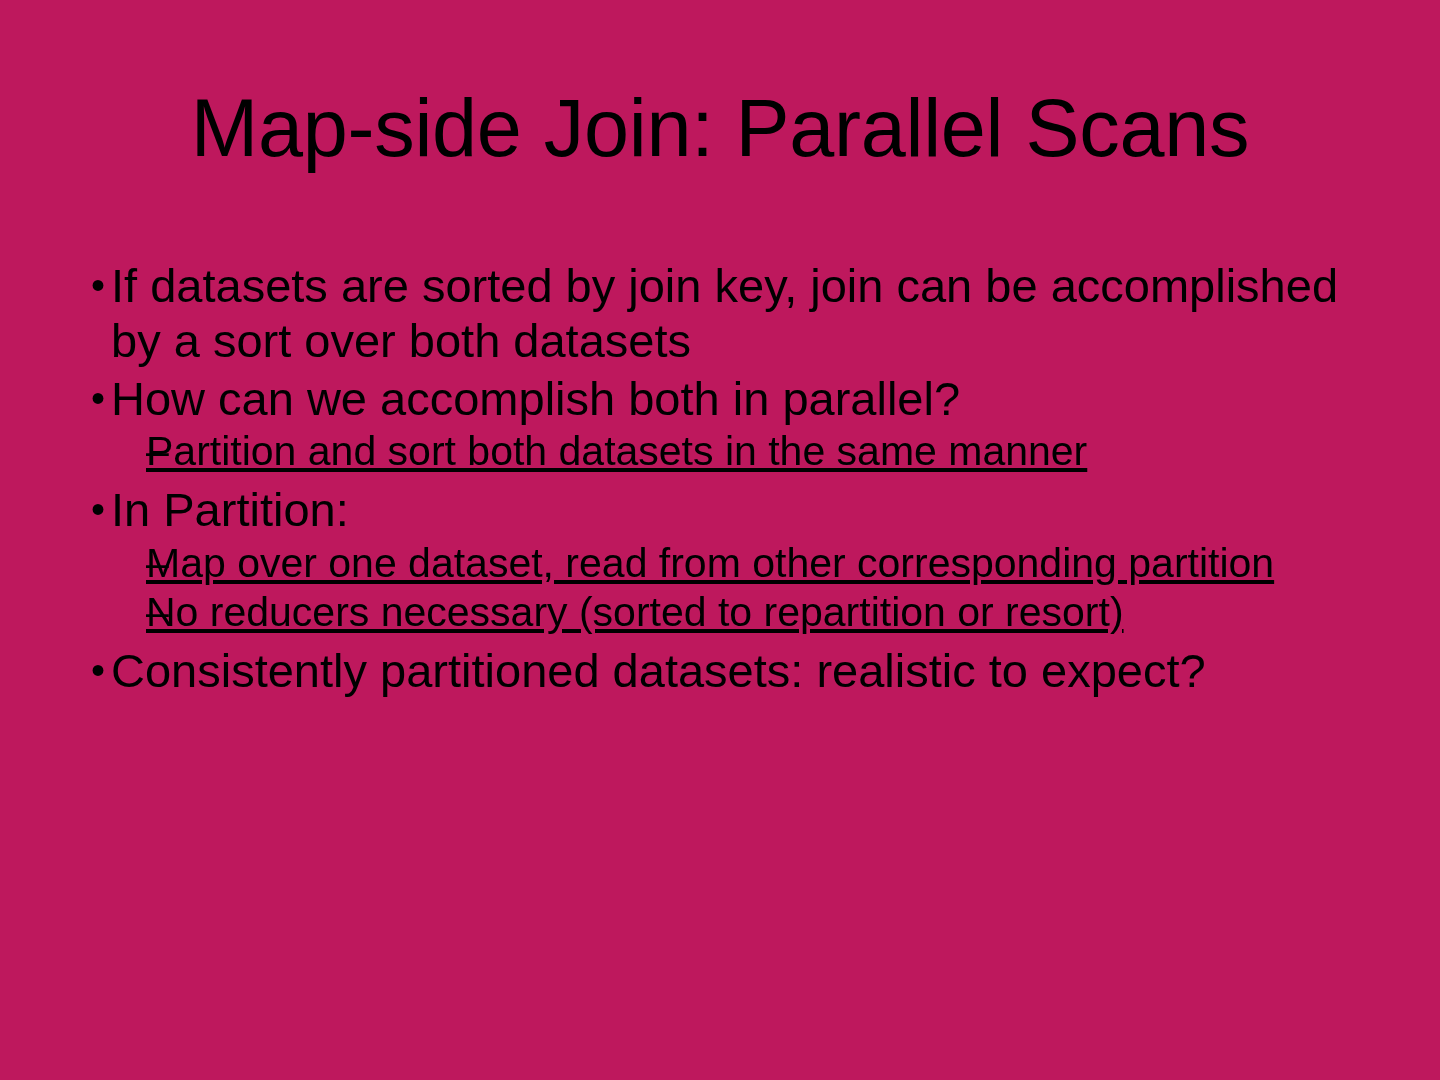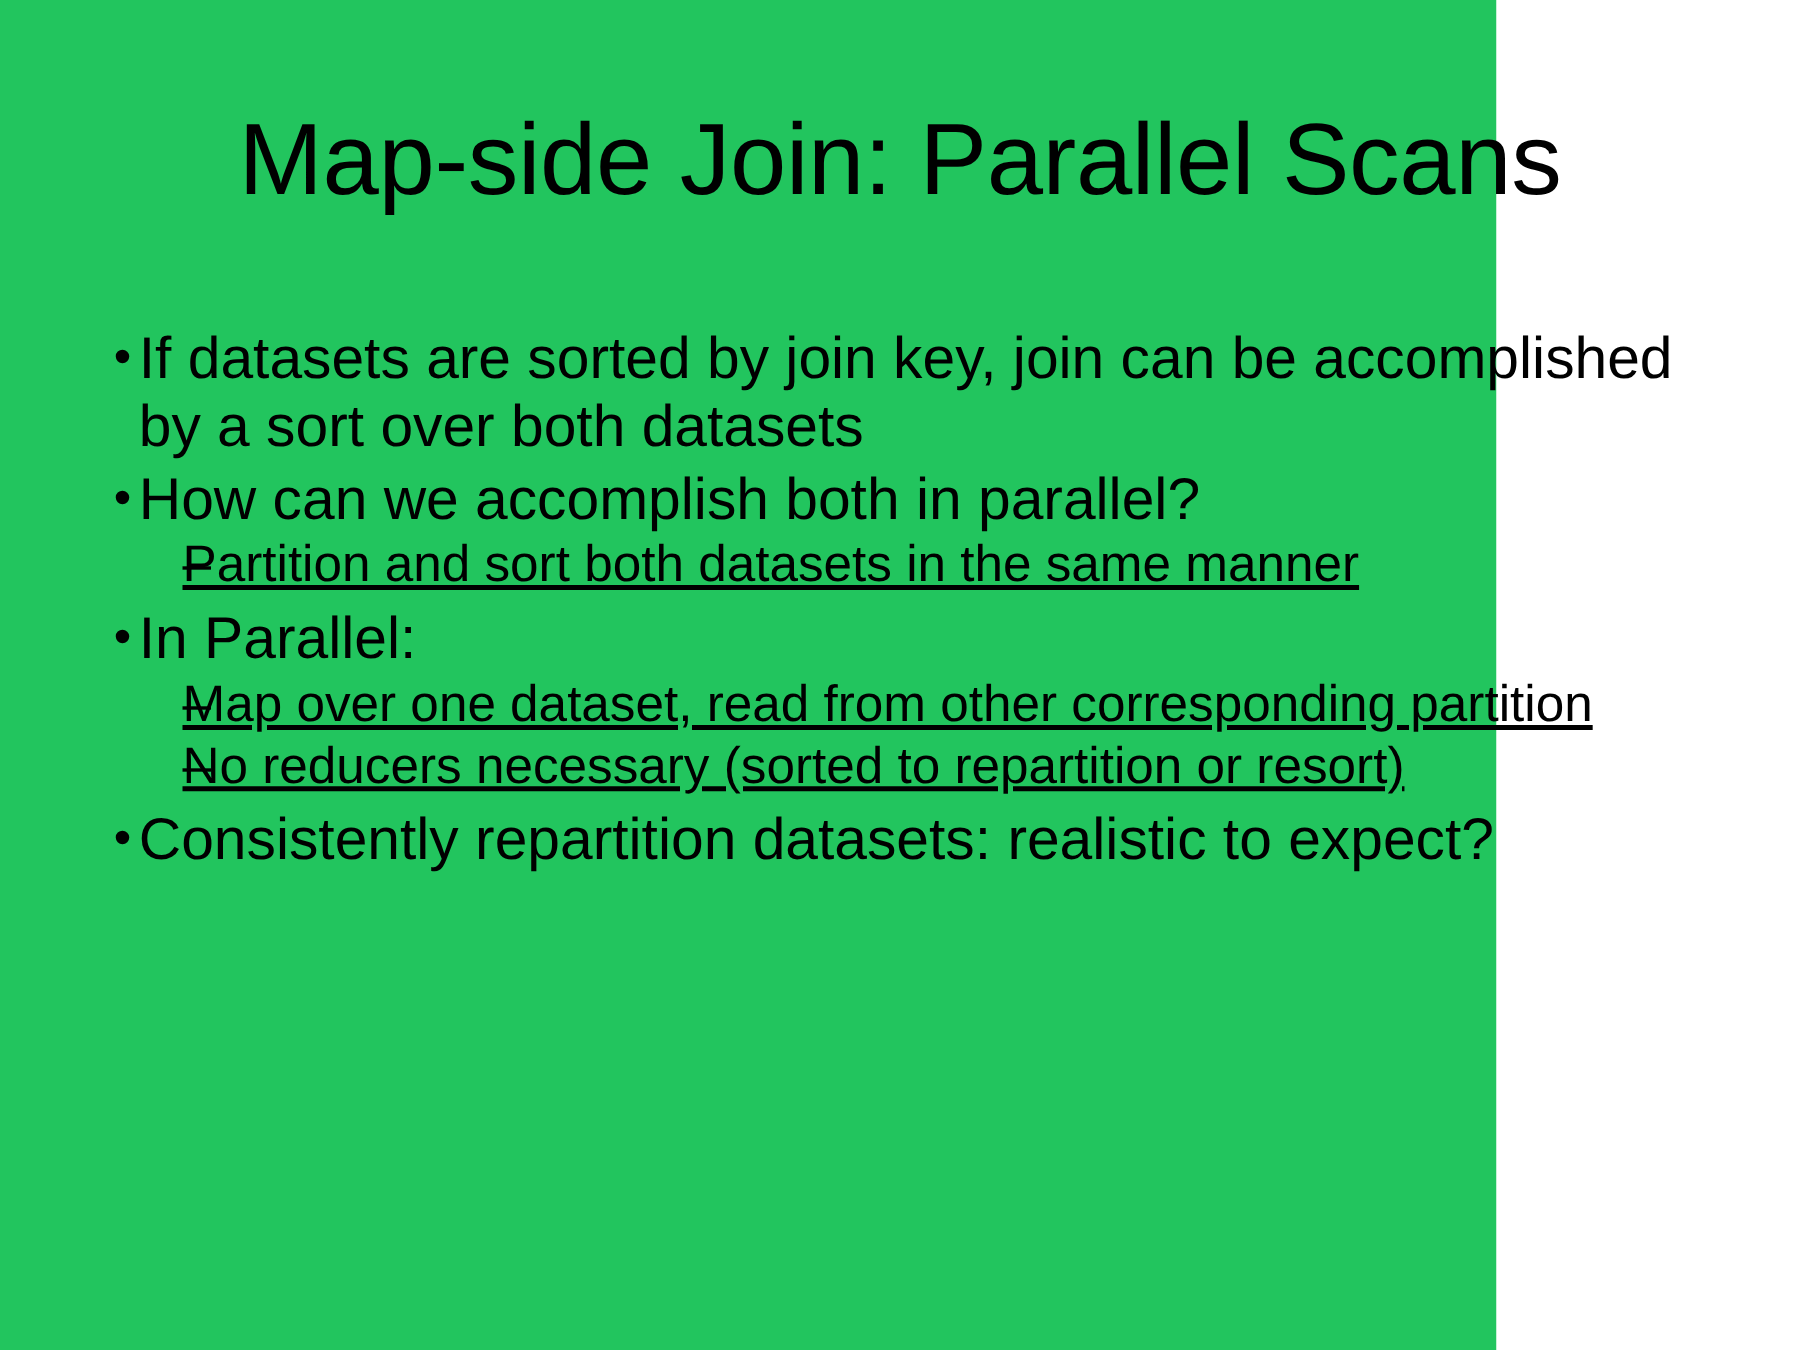--- a/index.html
+++ b/index.html
@@ -10,23 +10,23 @@
   body {
     width: 1440px;
     height: 1080px;
     background: #ffffff;
     font-family: "Liberation Sans", sans-serif;
     color: #000000;
     overflow: hidden;
   }
   .slide {
     position: relative;
-    width: 1197px;
+    width: 1440px;
     height: 1080px;
-    background: #22c55e;
+    background: #be185d;
   }
 
   
   .slide-title {
     position: absolute;
     left: 72px;
     top: 86px;
     width: 1296px;
     text-align: center;
     font-size: 81px;
@@ -114,34 +114,34 @@
 
     <div class="bullet-row level2">
       <span class="marker">–</span>
       <span class="btext">Partition and sort both datasets in the same manner</span>
     </div>
 
     <div class="spacer-sm"></div>
 
     <div class="bullet-row level1">
       <span class="marker">•</span>
-      <span class="btext">In Parallel:</span>
+      <span class="btext">In Partition:</span>
     </div>
 
     <div class="bullet-row level2">
       <span class="marker">–</span>
       <span class="btext">Map over one dataset, read from other corresponding partition</span>
     </div>
 
     <div class="bullet-row level2">
       <span class="marker">–</span>
       <span class="btext">No reducers necessary (sorted to repartition or resort)</span>
     </div>
 
     <div class="spacer-sm"></div>
 
     <div class="bullet-row level1">
       <span class="marker">•</span>
-      <span class="btext">Consistently repartition datasets: realistic to expect?</span>
+      <span class="btext">Consistently partitioned datasets: realistic to expect?</span>
     </div>
 
   </div>
 </div>
 
 </body></html>

